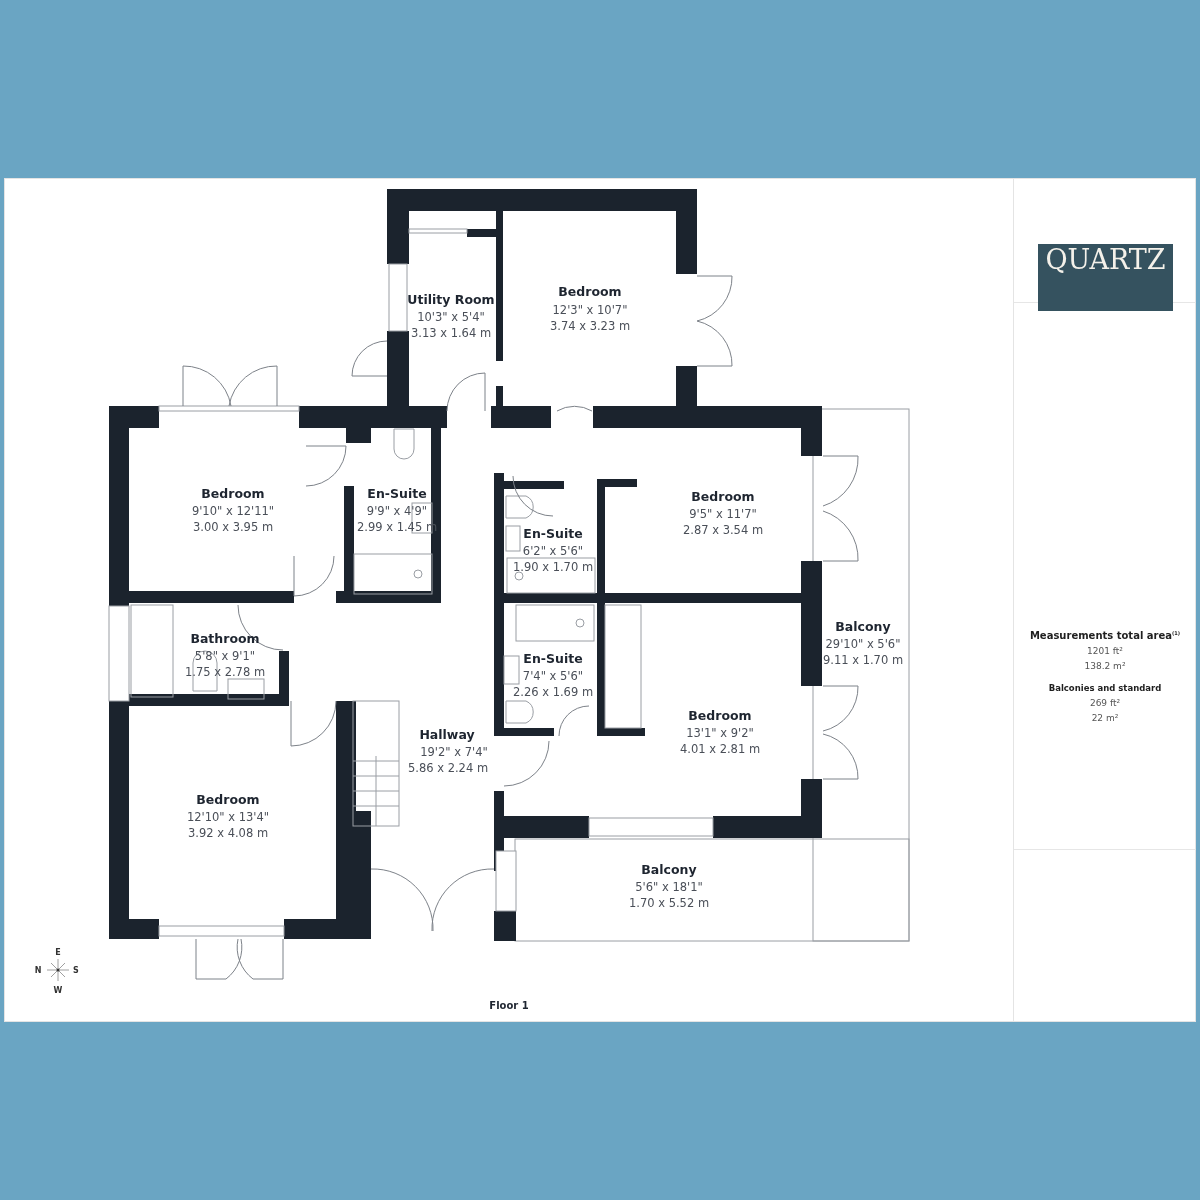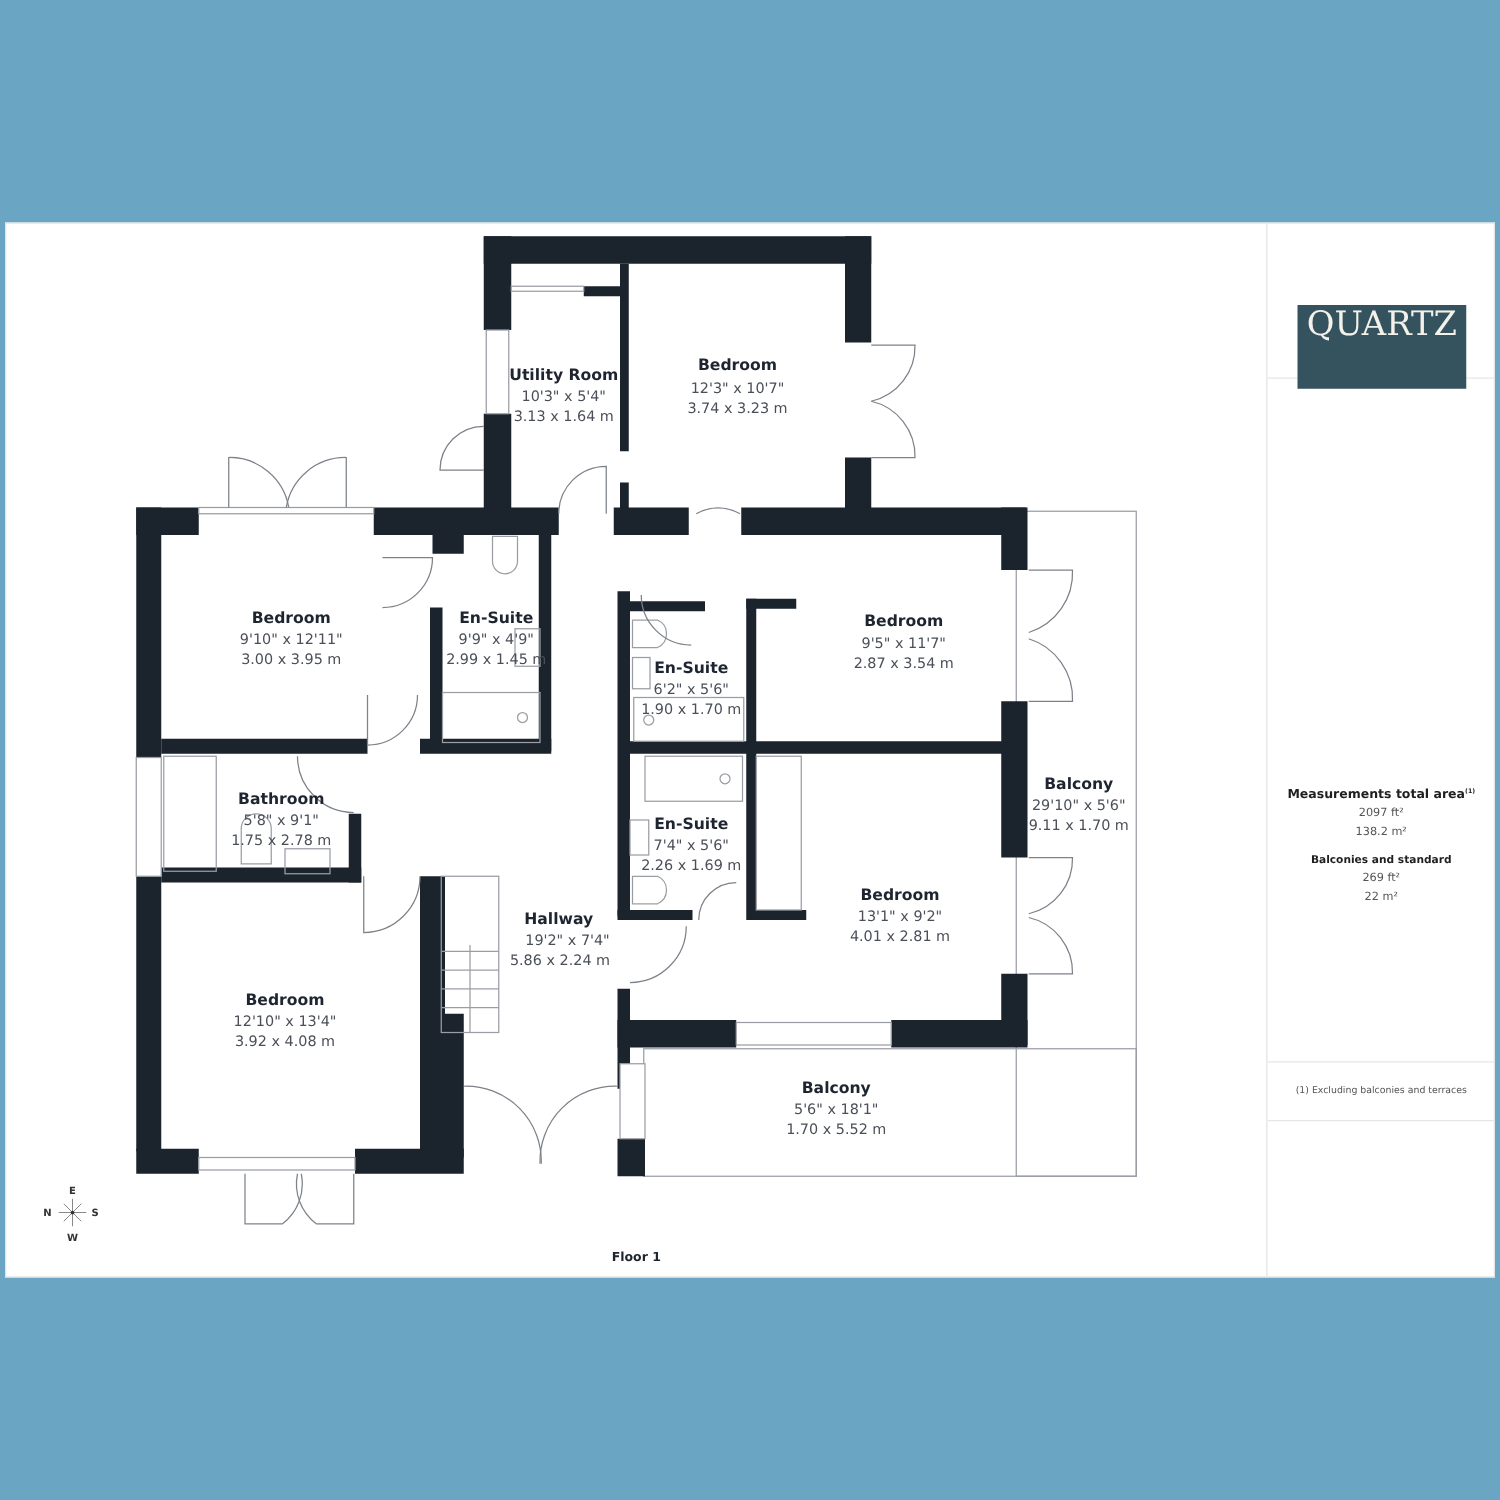--- a/index.html
+++ b/index.html
@@ -268,24 +268,21 @@
 
   <div class="side-panel">
     <div class="side-section logo-section">
       <div class="logo-box">
         <span class="logo-text">QUARTZ</span>
       </div>
     </div>
     <div class="side-section area-section">
       <div class="area-block">
         <div class="area-title"><span>Measurements total area</span><sup>(1)</sup></div>
-        <div class="area-val">2097 ft²</div>
+        <div class="area-val">1201 ft²</div>
         <div class="area-val">138.2 m²</div>
         <div class="area-sub">Balconies and standard</div>
         <div class="area-val">269 ft²</div>
         <div class="area-val">22 m²</div>
       </div>
     </div>
-    <div class="side-section foot-section">
-      <div class="foot-text">(1) Excluding balconies and terraces</div>
-    </div>
   </div>
 </div>
 
 </body></html>

